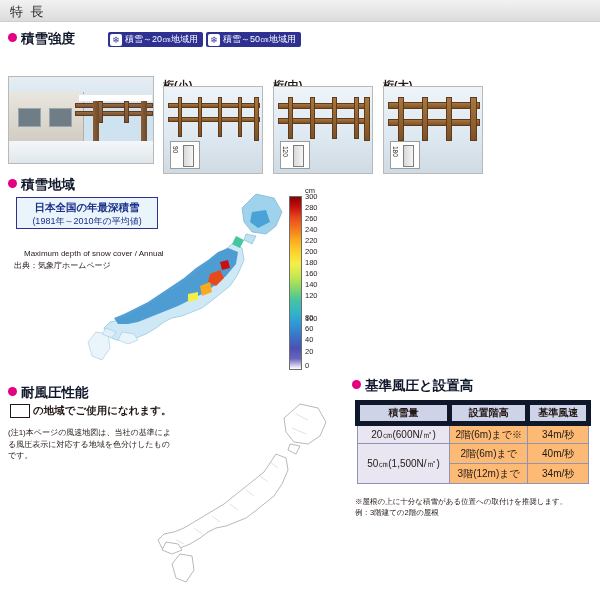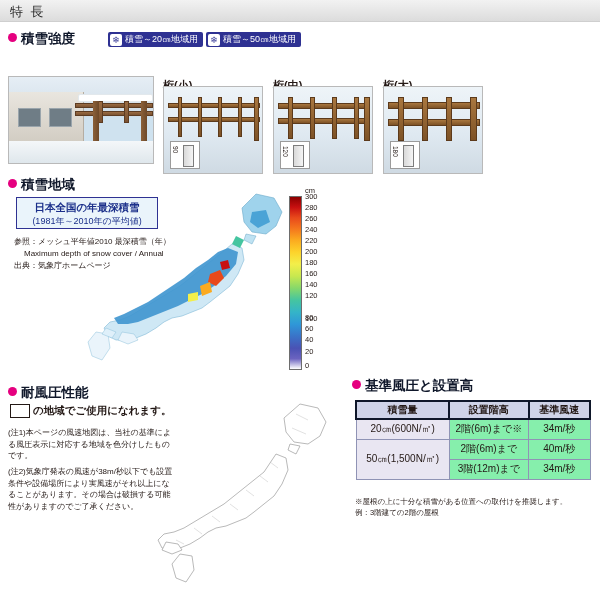--- a/index.html
+++ b/index.html
@@ -227,27 +227,27 @@
   
   .table {
     position: absolute;
     left: 355px; top: 400px;
     width: 236px;
     border-collapse: collapse;
     font-size: 10px;
   }
   .table th {
     background: #cfd3e8;
-    border: 2px solid #0f172a;
+    border: 5px solid #0f172a;
     font-weight: bold;
     height: 18px;
     color: #231815;
   }
   .table td {
-    background: #86efac;
+    background: #fdba74;
     border: 1px solid #8f93b5;
     height: 20px;
     text-align: center;
     color: #231815;
   }
   .table td.c1 { background: #e9e6f2; }
   .tnote {
     position: absolute;
     left: 355px;
     font-size: 7.5px;
@@ -346,21 +346,20 @@
 
   <div class="sec-head" style="left:8px; top:176px;">
     <span class="bullet"></span><span>積雪地域</span>
   </div>
 
   <div class="legendbox">
     <div class="l1">日本全国の年最深積雪</div>
     <div class="l2">(1981年～2010年の平均値)</div>
   </div>
 
-  <div class="src" style="left:14px; top:236px;">参照：メッシュ平年値2010 最深積雪（年）</div>
   <div class="src" style="left:24px; top:248px;">Maximum depth of snow cover / Annual</div>
   <div class="src" style="left:14px; top:260px;">出典：気象庁ホームページ</div>
 
   <div class="mapwrap" style="left:60px; top:182px;">
     <svg width="230" height="190" viewBox="0 0 230 190">
 
       <path d="M196 12 L214 16 L222 30 L216 44 L206 52 L192 50 L184 40 L182 26 Z" fill="#9fd3ec" stroke="#6aa9c9" stroke-width="0.6"></path>
       <path d="M192 30 L206 28 L210 40 L198 46 L190 40 Z" fill="#4aa3d6" stroke="none"></path>
       <path d="M186 52 L196 54 L192 62 L184 58 Z" fill="#bfe2f2" stroke="#6aa9c9" stroke-width="0.5"></path>
 
@@ -406,21 +405,20 @@
   <div class="scale-label" style="top:362px;">0</div>
 
   <div class="sec-head" style="left:8px; top:384px;">
     <span class="bullet"></span><span>耐風圧性能</span>
   </div>
 
   <div class="whitebox"></div>
   <div class="desc-line" style="left:33px; top:404px; font-size:10.5px; font-weight:bold;">の地域でご使用になれます。</div>
 
   <div class="note" style="left:8px; top:427px;">(注1)本ページの風速地図は、当社の基準による風圧表示に対応する地域を色分けしたものです。</div>
-  <div class="note" style="left:8px; top:466px;">(注2)気象庁発表の風速が38m/秒以下でも設置条件や設備場所により実風速がそれ以上になることがあります。その場合は破損する可能性がありますのでご了承ください。</div>
 
   <div class="mapwrap" style="left:150px; top:392px;">
     <svg width="200" height="200" viewBox="0 0 200 200">
       <g fill="#ffffff" stroke="#9b9b9b" stroke-width="0.7">
         <path d="M150 12 L168 16 L176 30 L170 44 L158 52 L144 50 L136 40 L134 26 Z"></path>
         <path d="M140 52 L150 54 L146 62 L138 58 Z"></path>
         <path d="M126 62 L136 66 L138 78 L132 92 L124 104 L114 112 L104 120 L96 126
                  L86 130 L76 134 L66 136 L58 140 L50 146 L40 152 L30 156 L20 158
                  L12 156 L8 148 L14 142 L24 140 L34 136 L44 130 L54 124
                  L64 118 L74 112 L84 104 L94 96 L104 88 L114 80 Z"></path>

